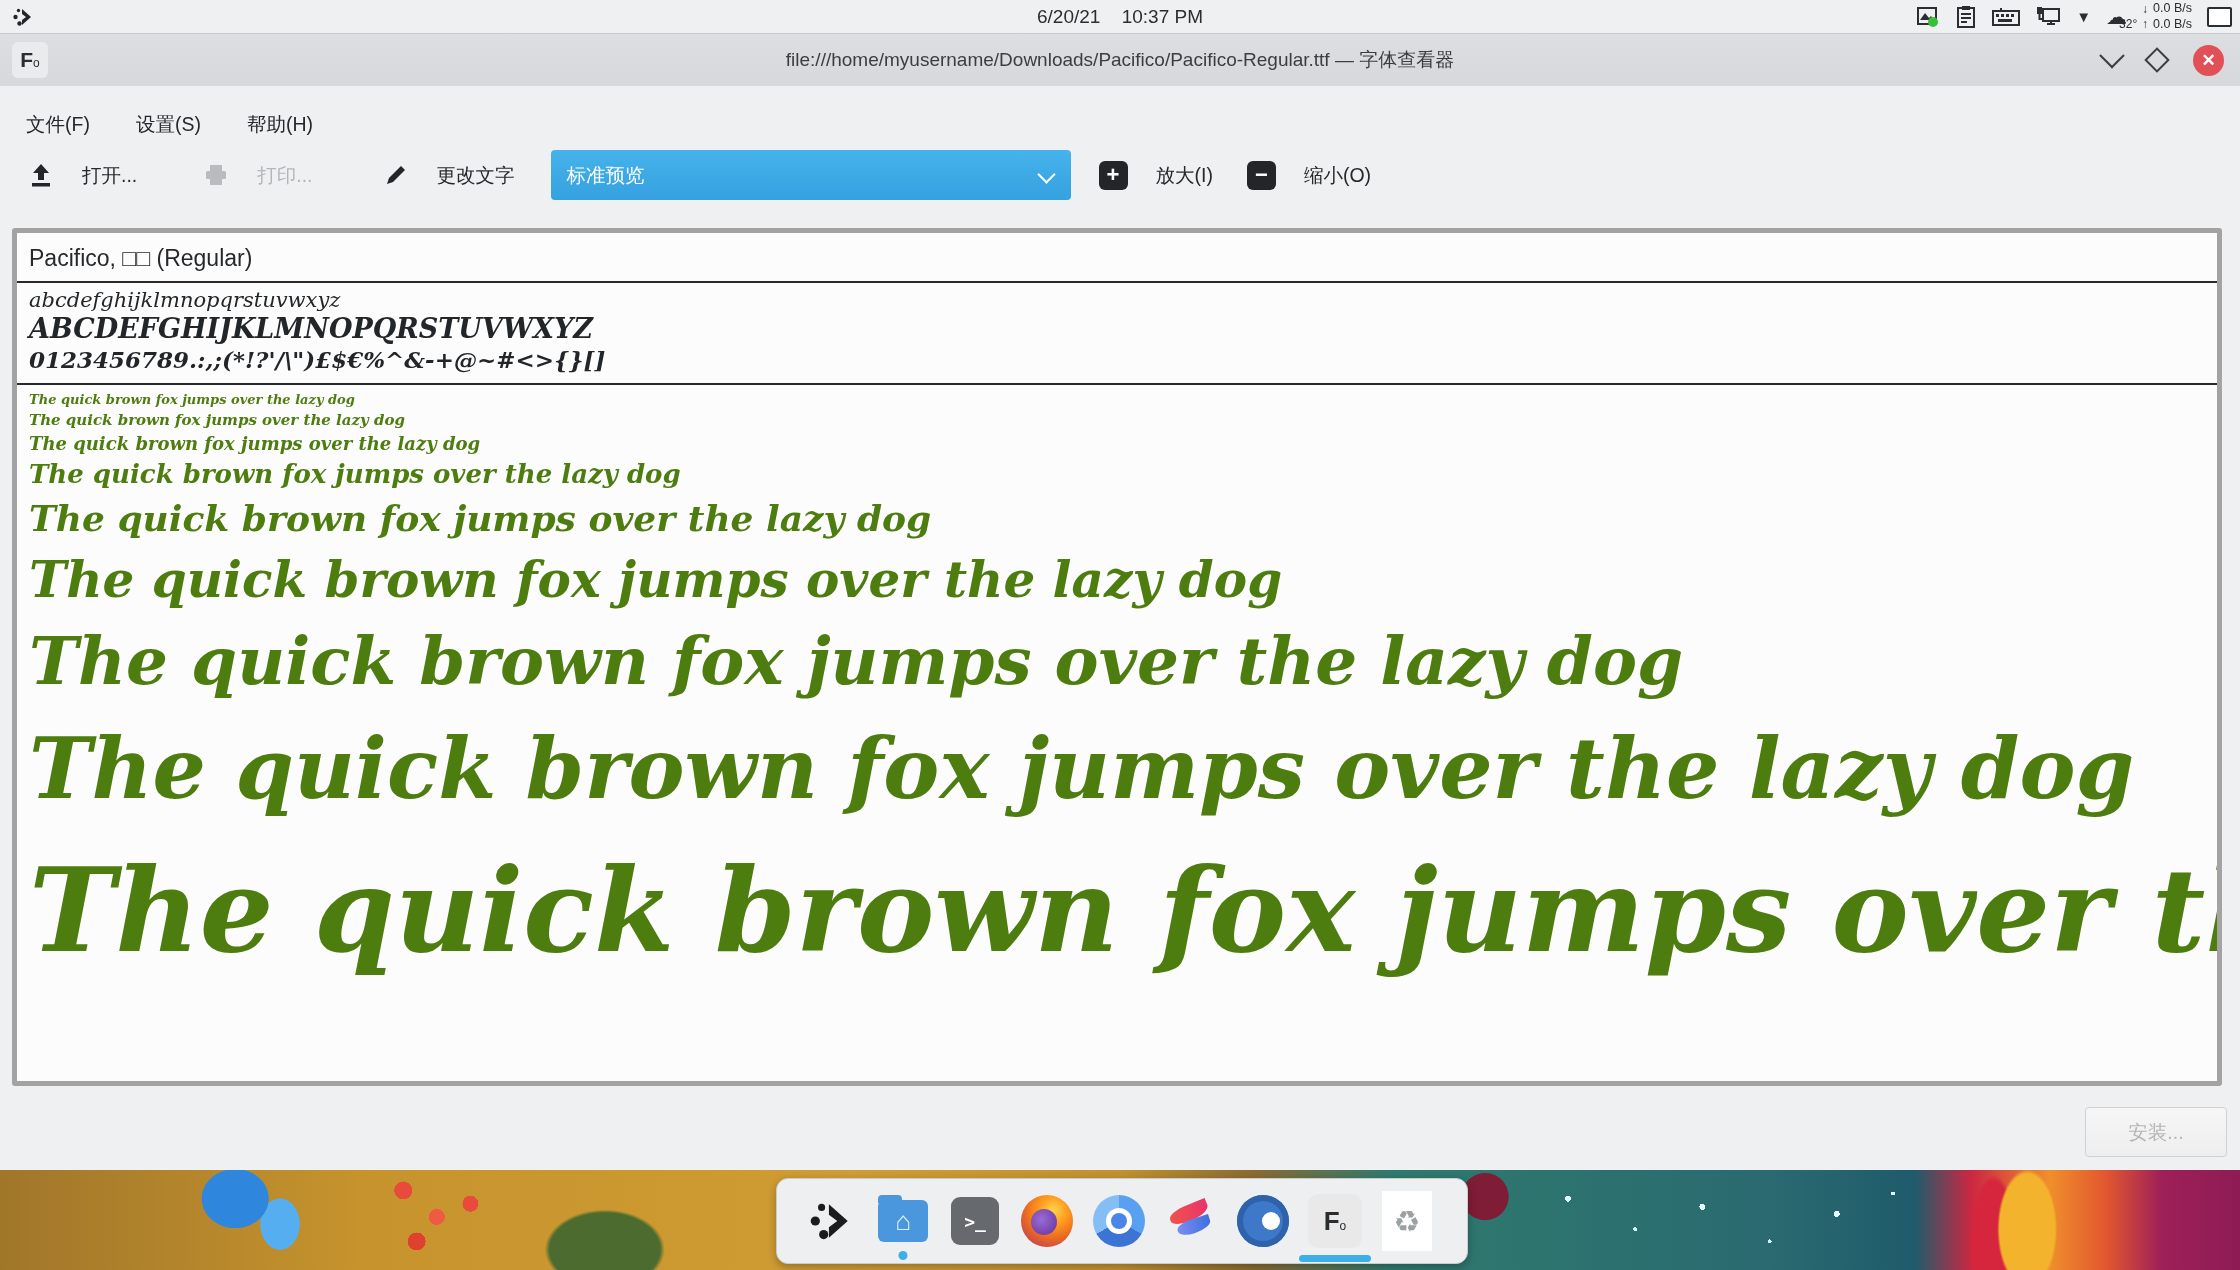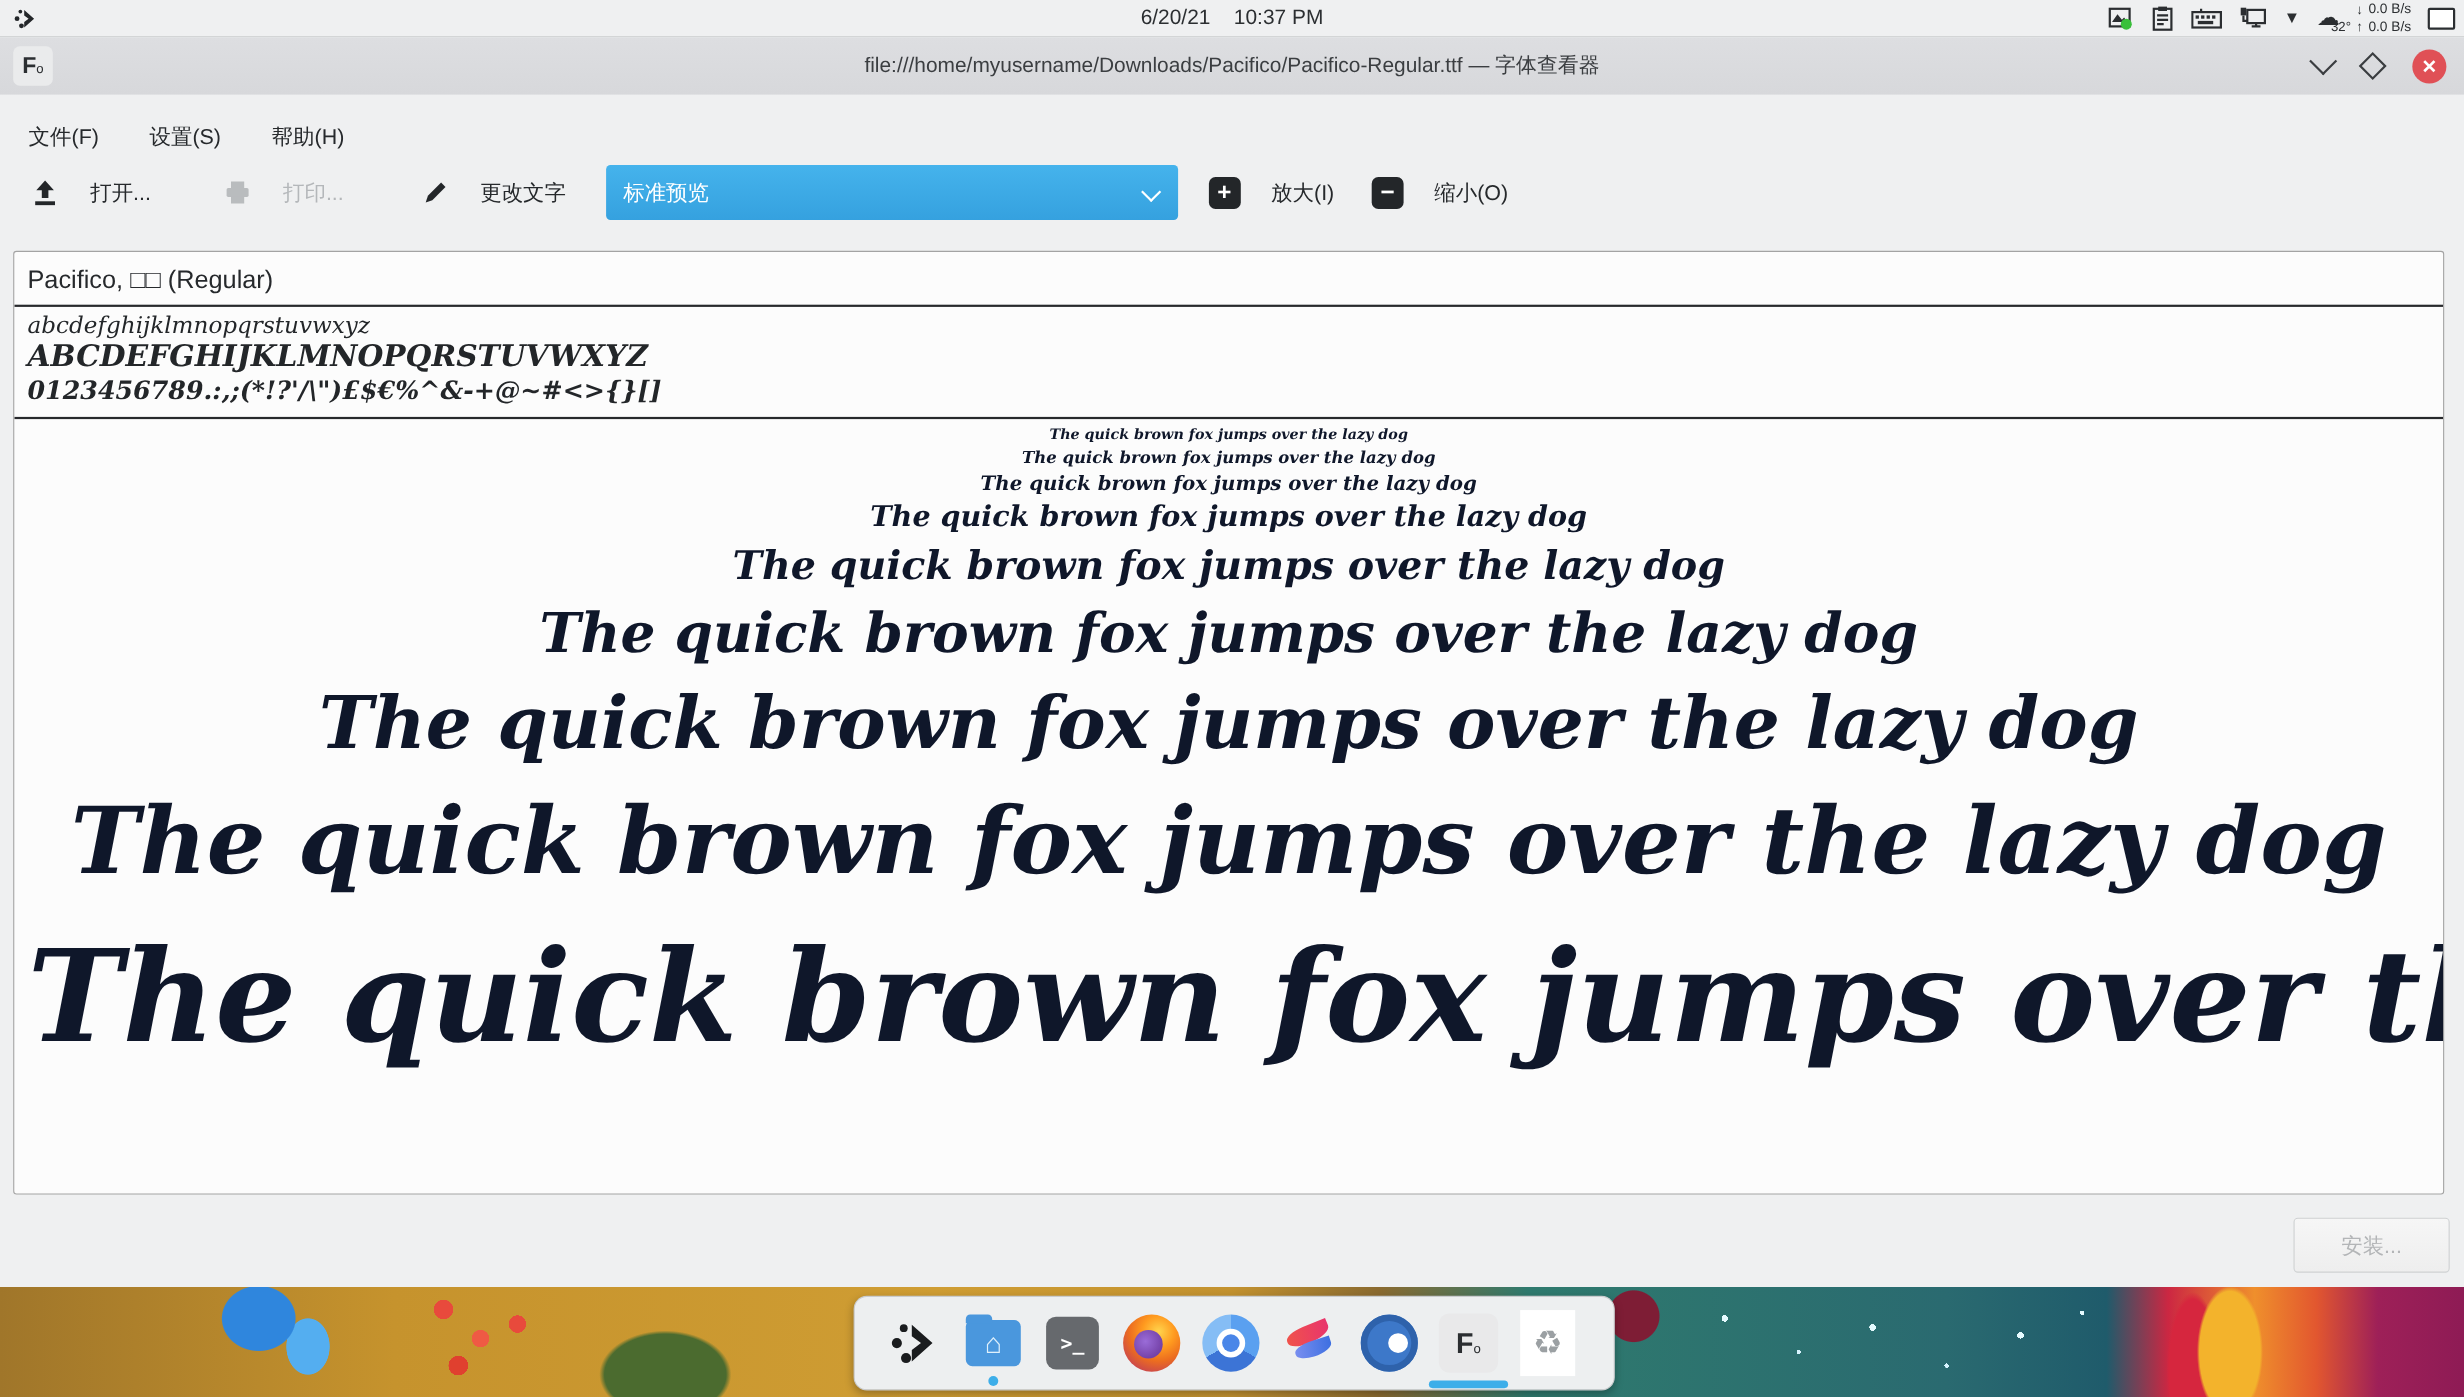--- a/index.html
+++ b/index.html
@@ -73,31 +73,31 @@
   .tbtn.disabled{color:#b4b7ba;}
   .sq-icon{width:29px;height:29px;border-radius:6px;background:#232629;color:#fff;font-size:22px;
     font-weight:bold;display:flex;align-items:center;justify-content:center;line-height:1;}
   #preview-select{margin-left:36px;width:520px;height:50px;border-radius:4px;
     background:linear-gradient(#45b3ec,#35a1df);color:#fff;display:flex;align-items:center;
     padding:0 16px;box-sizing:border-box;font-size:19.5px;position:relative;}
   #preview-select .sel-chev{position:absolute;right:18px;top:18px;width:11px;height:11px;
     border-right:2.5px solid #fff;border-bottom:2.5px solid #fff;transform:rotate(45deg);}
   
   #preview-frame{position:absolute;left:12px;top:194px;width:2210px;height:858px;background:#fcfcfc;
-    border:1px solid #a3a3a3;border-radius:3px;overflow:hidden;box-sizing:border-box;}
+    border:5px solid #a3a3a3;border-radius:3px;overflow:hidden;box-sizing:border-box;}
   #font-title{padding:12px 12px 9px 12px;font-size:23px;color:#26292c;}
   .rule{border:none;border-top:2px solid #27292c;margin:0;}
   #alphabet{padding:5px 12px 10px 12px;font-family:"DejaVu Serif",serif;font-style:italic;
     color:#232629;}
   #alphabet .lower{font-size:21px;line-height:1.2;}
   #alphabet .upper{font-size:27px;line-height:1.2;font-weight:600;}
   #alphabet .syms{font-size:23px;line-height:1.2;font-weight:700;}
   #pangram-lines{padding:6px 12px 0 12px;}
-  .fox{font-family:"DejaVu Serif",serif;font-style:italic;font-weight:600;color:#0f172a;
-    white-space:nowrap;line-height:1.42;text-align:center;}
+  .fox{font-family:"DejaVu Serif",serif;font-style:italic;font-weight:600;color:#4d7c0f;
+    white-space:nowrap;line-height:1.42;}
   
   #install-btn{position:absolute;left:2085px;top:1073px;width:142px;height:50px;
     background:linear-gradient(#f6f6f6,#eeeeee);border:1px solid #cfd1d2;border-radius:4px;
     color:#b3b5b7;font-size:19.5px;display:flex;align-items:center;justify-content:center;box-sizing:border-box;}
   
   #dock{position:absolute;left:776px;top:1178px;width:692px;height:86px;background:#edeff0;
     border:1px solid #c9cbcd;border-radius:12px;box-shadow:0 3px 8px rgba(0,0,0,.28);
     display:flex;align-items:center;gap:16px;padding:0 26px;box-sizing:border-box;}
   .dock-item{width:56px;height:64px;display:flex;align-items:center;justify-content:center;position:relative;}
   .folder{width:50px;height:42px;background:#4a97dd;border-radius:6px;position:relative;

